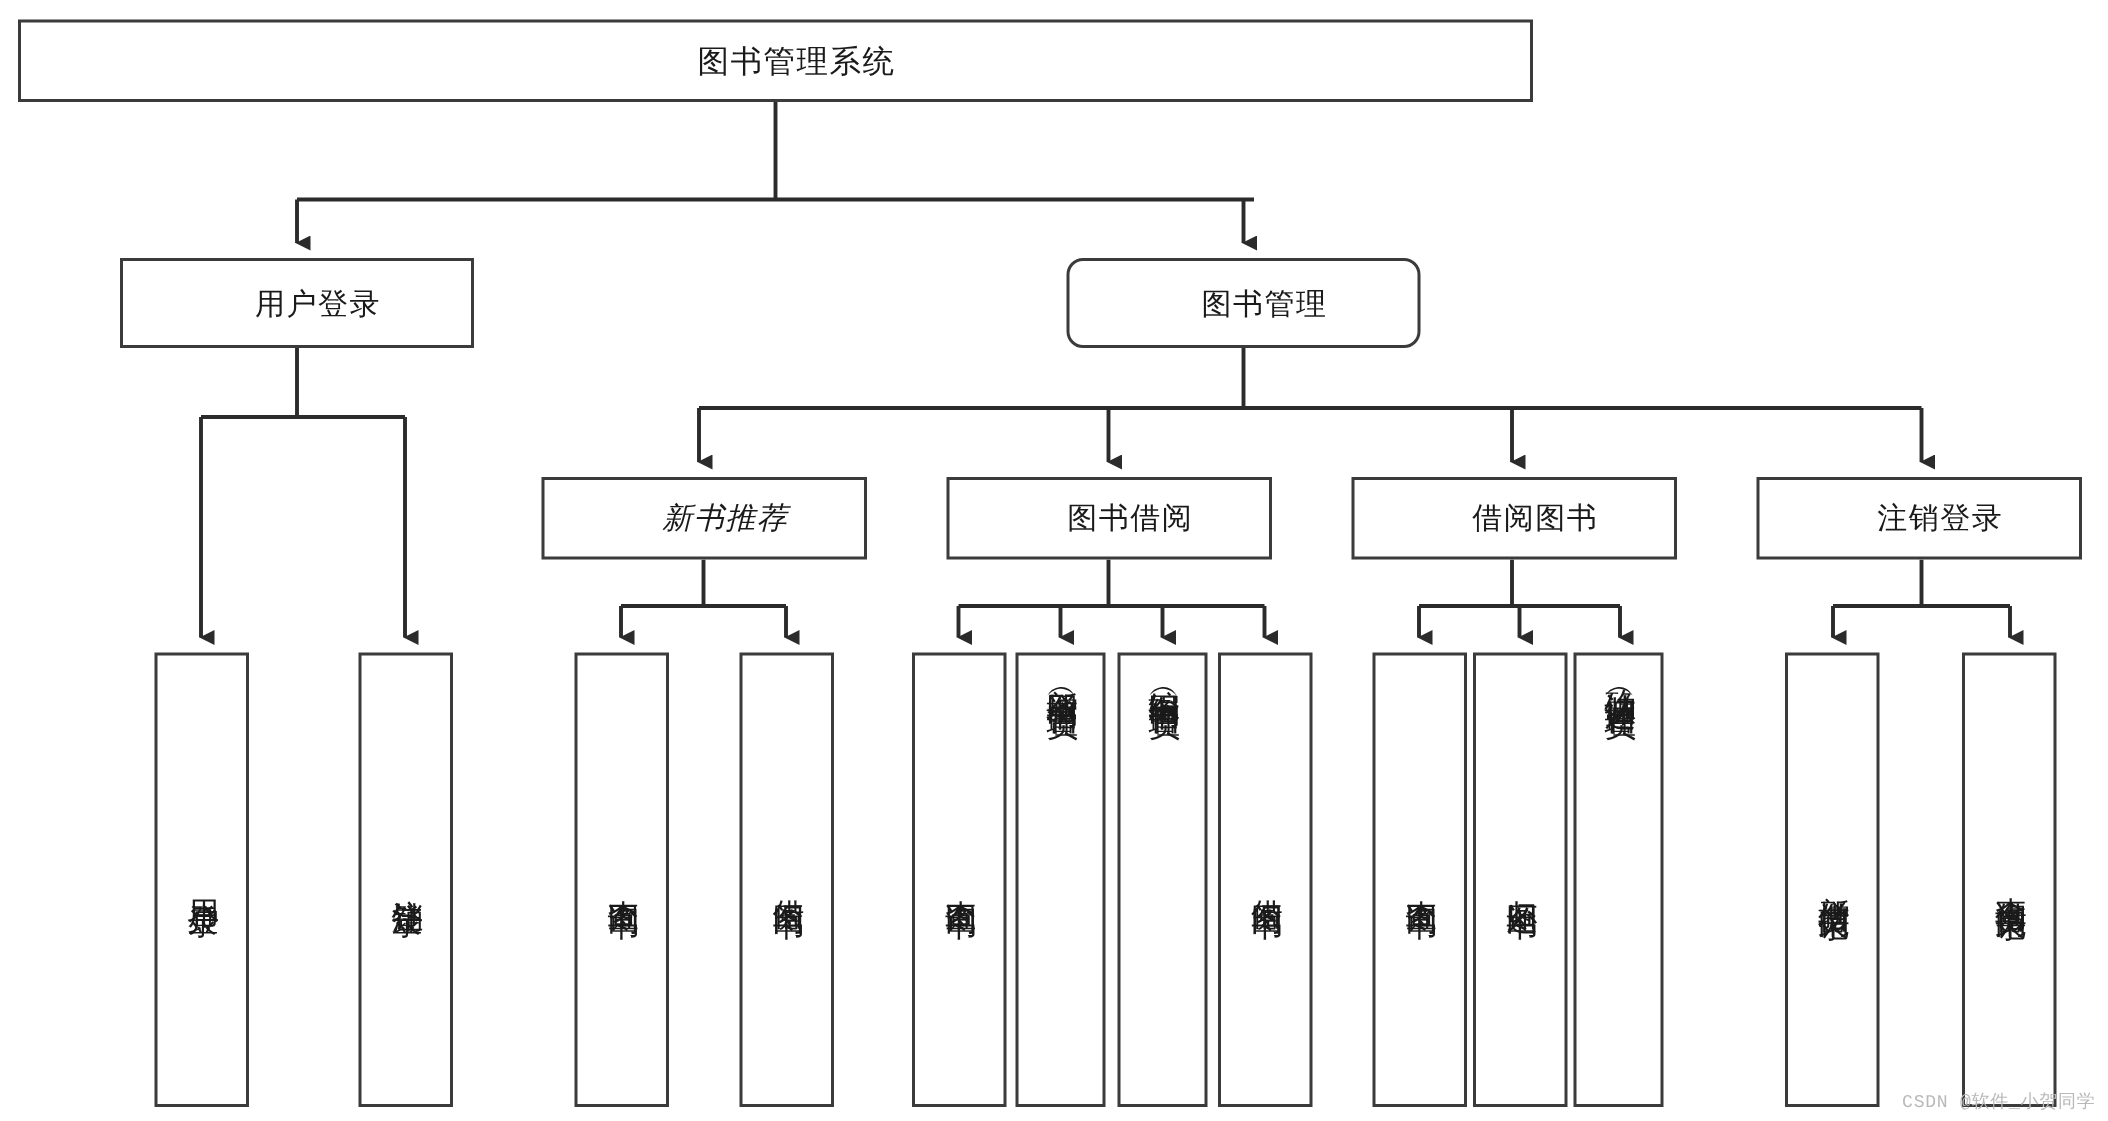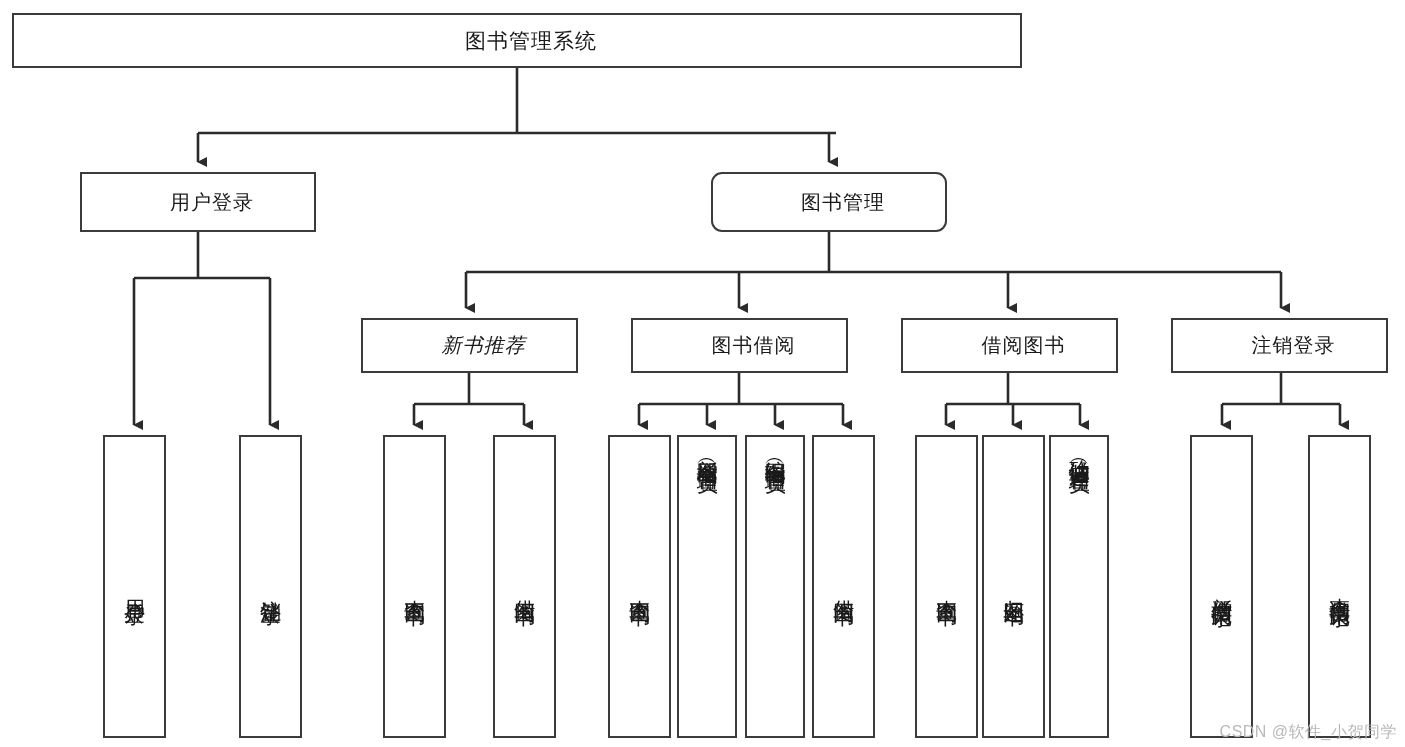--- a/index.html
+++ b/index.html
@@ -52,26 +52,26 @@
     white-space:normal;
     text-align:center;
   }
   .leaf.tall .lbl{ align-self:flex-start; }
 
   
   #watermark{
     position:absolute;
     right:8px;
     bottom:4px;
-    font-size:16px;
+    font-size:12px;
     color:#b9b9b9;
     letter-spacing:.5px;
     z-index:6;
     white-space:nowrap;
-    font-family:Liberation Sans, sans-serif;
+    font-family:Liberation Mono, monospace;
   }
 </style>
 </head>
 <body>
 
 <div id="canvas">
 
   <svg id="wires" viewBox="0 0 1405 747">
     <defs>
       <marker id="ah" markerWidth="11" markerHeight="11" refX="5" refY="9" orient="auto" markerUnits="userSpaceOnUse">

